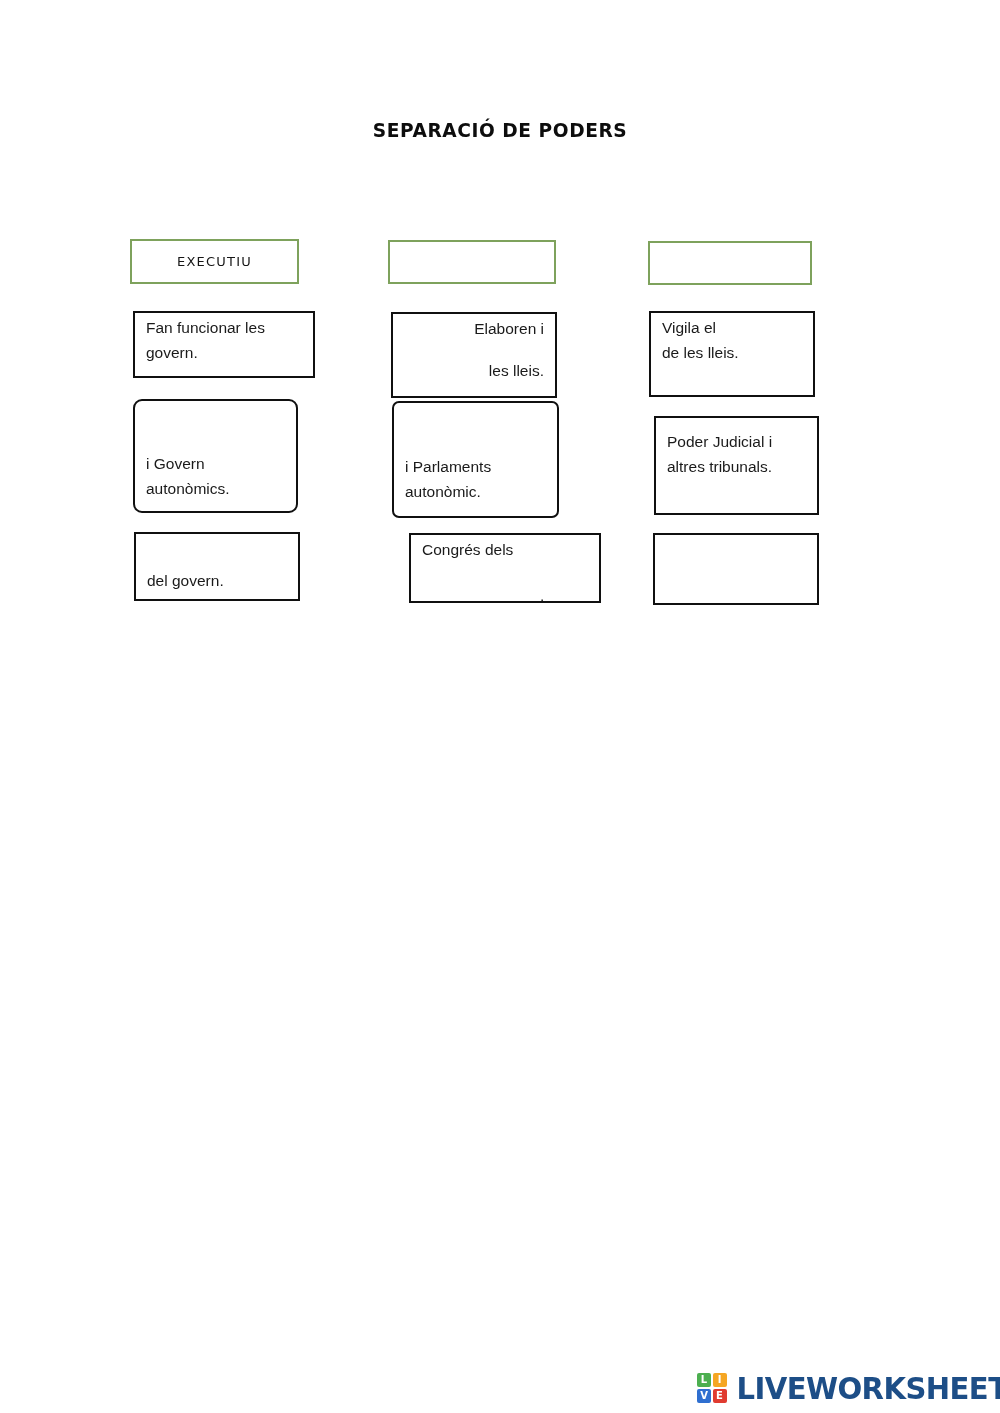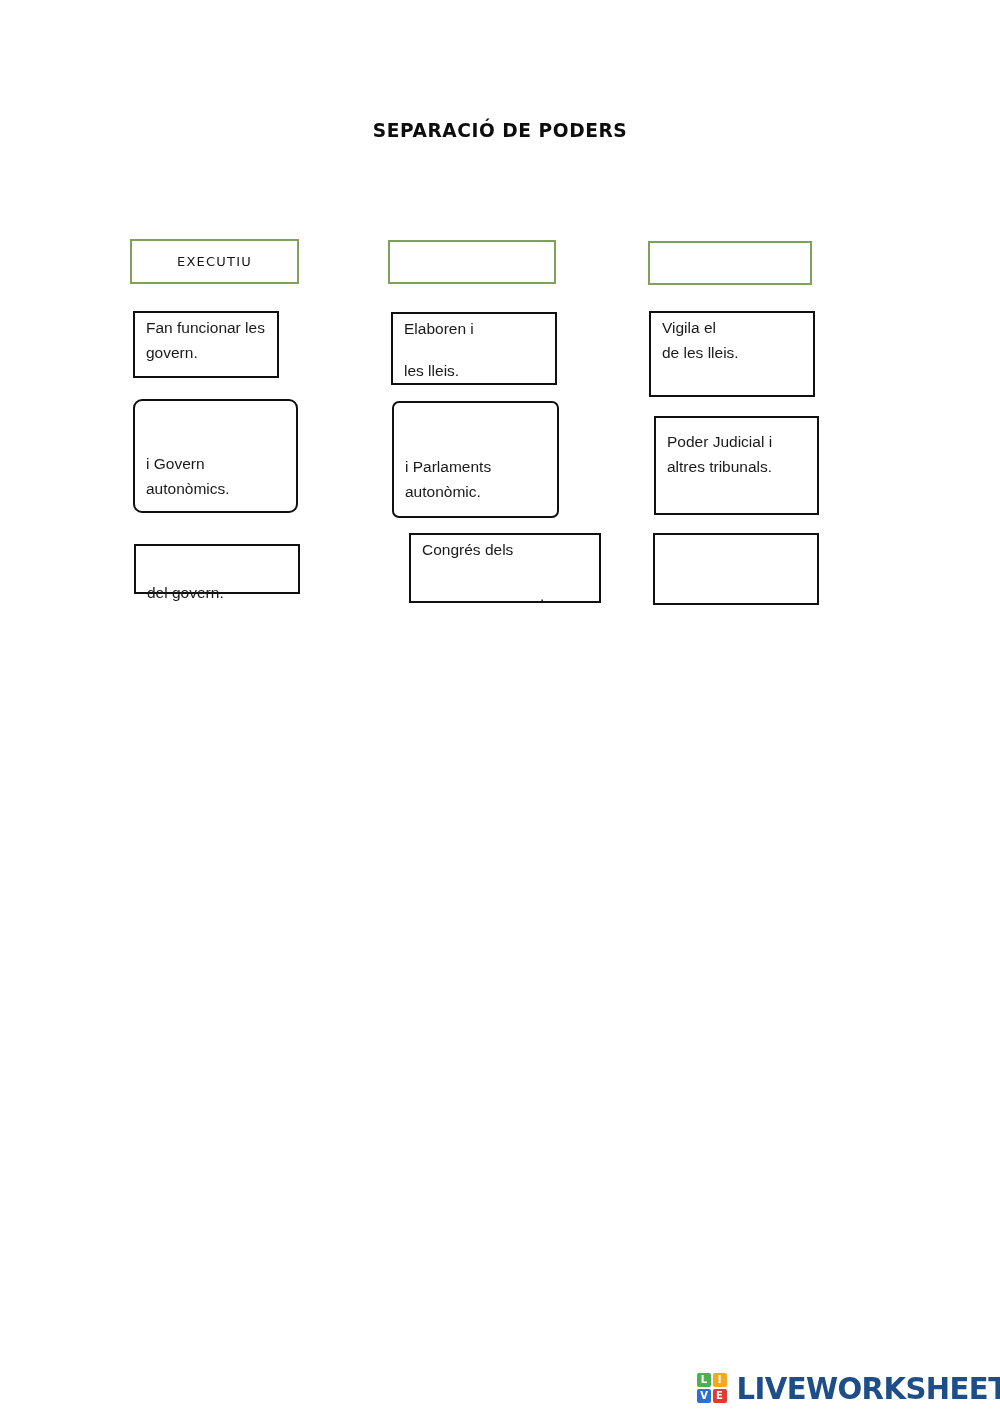--- a/index.html
+++ b/index.html
@@ -127,44 +127,44 @@
 <div id="worksheet-title">SEPARACIÓ DE PODERS</div>
 
 <div id="columns-area">
 
   <div class="column">
 
     <div class="answer-box" style="left:130px; top:239px; width:169px; height:45px;">
       <span class="answer-text">EXECUTIU</span>
     </div>
 
-    <div class="def-box" style="left:133px; top:311px; width:146px; height:67px;">
+    <div class="def-box" style="left:133px; top:311px; width:182px; height:67px;">
       <div class="def-line">Fan funcionar les</div>
       <div class="def-line" style="margin-top:9px;">govern.</div>
     </div>
 
     <div class="def-box" style="left:133px; top:399px; width:165px; height:114px;border-radius:9px;">
       <div class="def-line gap" style="height:48px;">&nbsp;</div>
       <div class="def-line">i Govern</div>
       <div class="def-line" style="margin-top:9px;">autonòmics.</div>
     </div>
 
-    <div class="def-box" style="left:134px; top:544px; width:166px; height:50px;">
+    <div class="def-box" style="left:134px; top:532px; width:166px; height:69px;">
       <div class="def-line gap" style="height:32px;">&nbsp;</div>
       <div class="def-line">del govern.</div>
     </div>
   </div>
 
   <div class="column">
 
     <div class="answer-box" style="left:388px; top:240px; width:168px; height:44px;">
       <span class="answer-text"></span>
     </div>
 
-    <div class="def-box" style="left:391px; top:312px; width:166px; height:73px;">
+    <div class="def-box" style="left:391px; top:312px; width:166px; height:86px;text-align:right;">
       <div class="def-line">Elaboren i</div>
       <div class="def-line" style="margin-top:26px;">les lleis.</div>
     </div>
 
     <div class="def-box" style="left:392px; top:401px; width:167px; height:117px;border-radius:7px;">
       <div class="def-line gap" style="height:49px;">&nbsp;</div>
       <div class="def-line">i Parlaments</div>
       <div class="def-line" style="margin-top:9px;">autonòmic.</div>
     </div>
 

